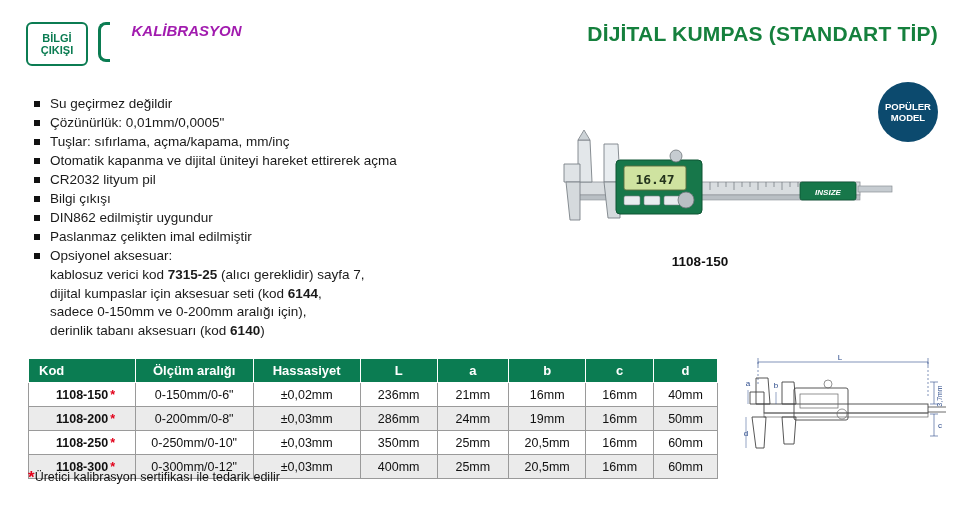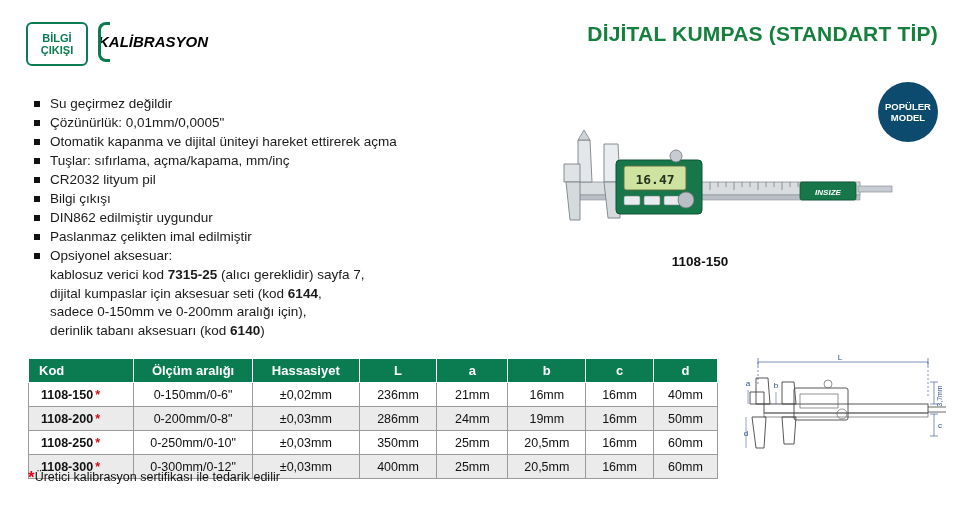--- a/index.html
+++ b/index.html
@@ -40,29 +40,28 @@
     align-items: center;
     justify-content: center;
     text-align: center;
   }
   .badge-kalibrasyon {
     position: absolute;
     left: 98px;
     top: 22px;
     width: 145px;
     height: 40px;
-    color: #000000;
+    color: #a21caf;
     font-style: italic;
     font-weight: bold;
     font-size: 15px;
     line-height: 18px;
-    padding-left: 0;
+    padding-left: 32px;
     box-sizing: border-box;
     display: flex;
-    flex-direction: column;
     justify-content: center;
   }
   .badge-kalibrasyon::before {
     content: "";
     position: absolute;
     left: 0; top: 0;
     width: 12px;
     height: 40px;
     border: 3px solid #0b7c52;
     border-right: none;
@@ -179,21 +178,21 @@
   table.spec th.col-d { width: 64px; }
   table.spec td {
     height: 21px;
     border: 1px solid #9a9a9a;
     text-align: center;
     color: #111;
   }
   table.spec td.kod {
     font-weight: bold;
     text-align: left;
-    padding-left: 12px;
+    padding-left: 27px;
     position: relative;
   }
   table.spec td.kod .star {
     color: #e2001a;
     font-weight: bold;
     margin-left: 2px;
   }
   tr.alt td { background: #ebebeb; }
 
   .footnote {
@@ -241,25 +240,25 @@
   <div class="feature-row">
     <span class="bullet"></span>
     <span>Su geçirmez değildir</span>
   </div>
   <div class="feature-row">
     <span class="bullet"></span>
     <span>Çözünürlük: 0,01mm/0,0005"</span>
   </div>
   <div class="feature-row">
     <span class="bullet"></span>
+    <span>Tuşlar: sıfırlama, açma/kapama, mm/inç</span>
+  </div>
+  <div class="feature-row">
+    <span class="bullet"></span>
     <span>Otomatik kapanma ve dijital üniteyi hareket ettirerek açma</span>
-  </div>
-  <div class="feature-row">
-    <span class="bullet"></span>
-    <span>Tuşlar: sıfırlama, açma/kapama, mm/inç</span>
   </div>
   <div class="feature-row">
     <span class="bullet"></span>
     <span>CR2032 lityum pil</span>
   </div>
   <div class="feature-row">
     <span class="bullet"></span>
     <span>Bilgi çıkışı</span>
   </div>
   <div class="feature-row">

